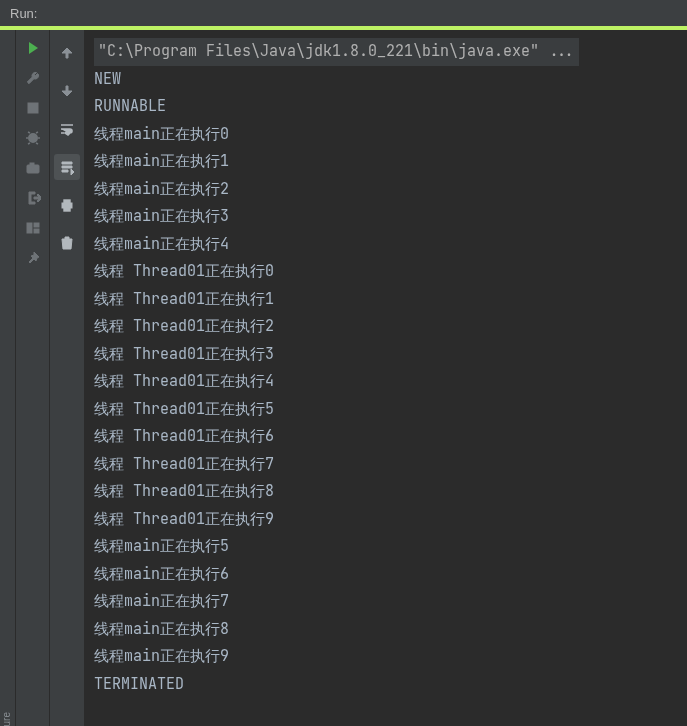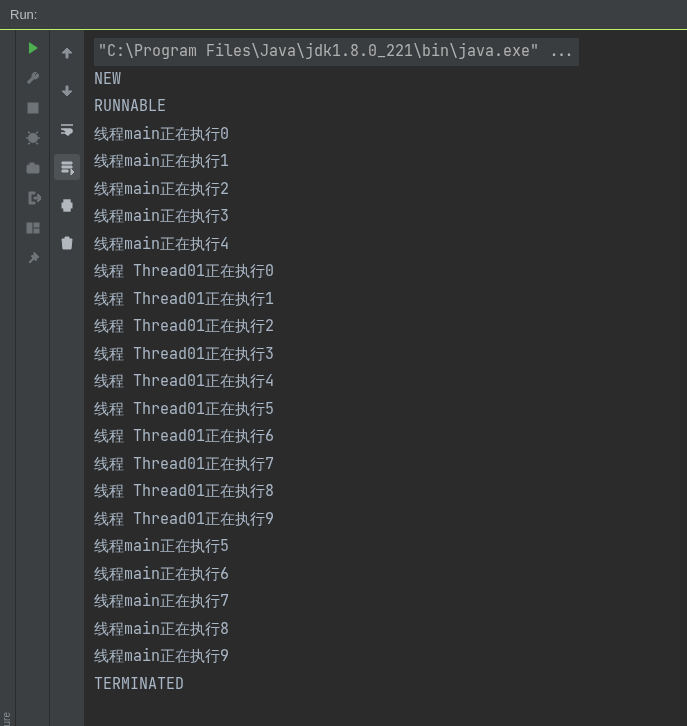--- a/index.html
+++ b/index.html
@@ -10,21 +10,21 @@
     color: #bbbbbb;
     font-size: 13px;
     display: flex;
     flex-direction: column;
   }
 
   
   .header {
     height: 30px;
     background: #3c3f41;
-    border-bottom: 1px solid #bef264;
+    border-bottom: 4px solid #bef264;
     display: flex;
     align-items: center;
     padding-left: 10px;
     gap: 0;
   }
   .run-label { color: #bbbbbb; font-size: 13px; }
   .tab {
     display: flex;
     align-items: center;
     gap: 6px;

